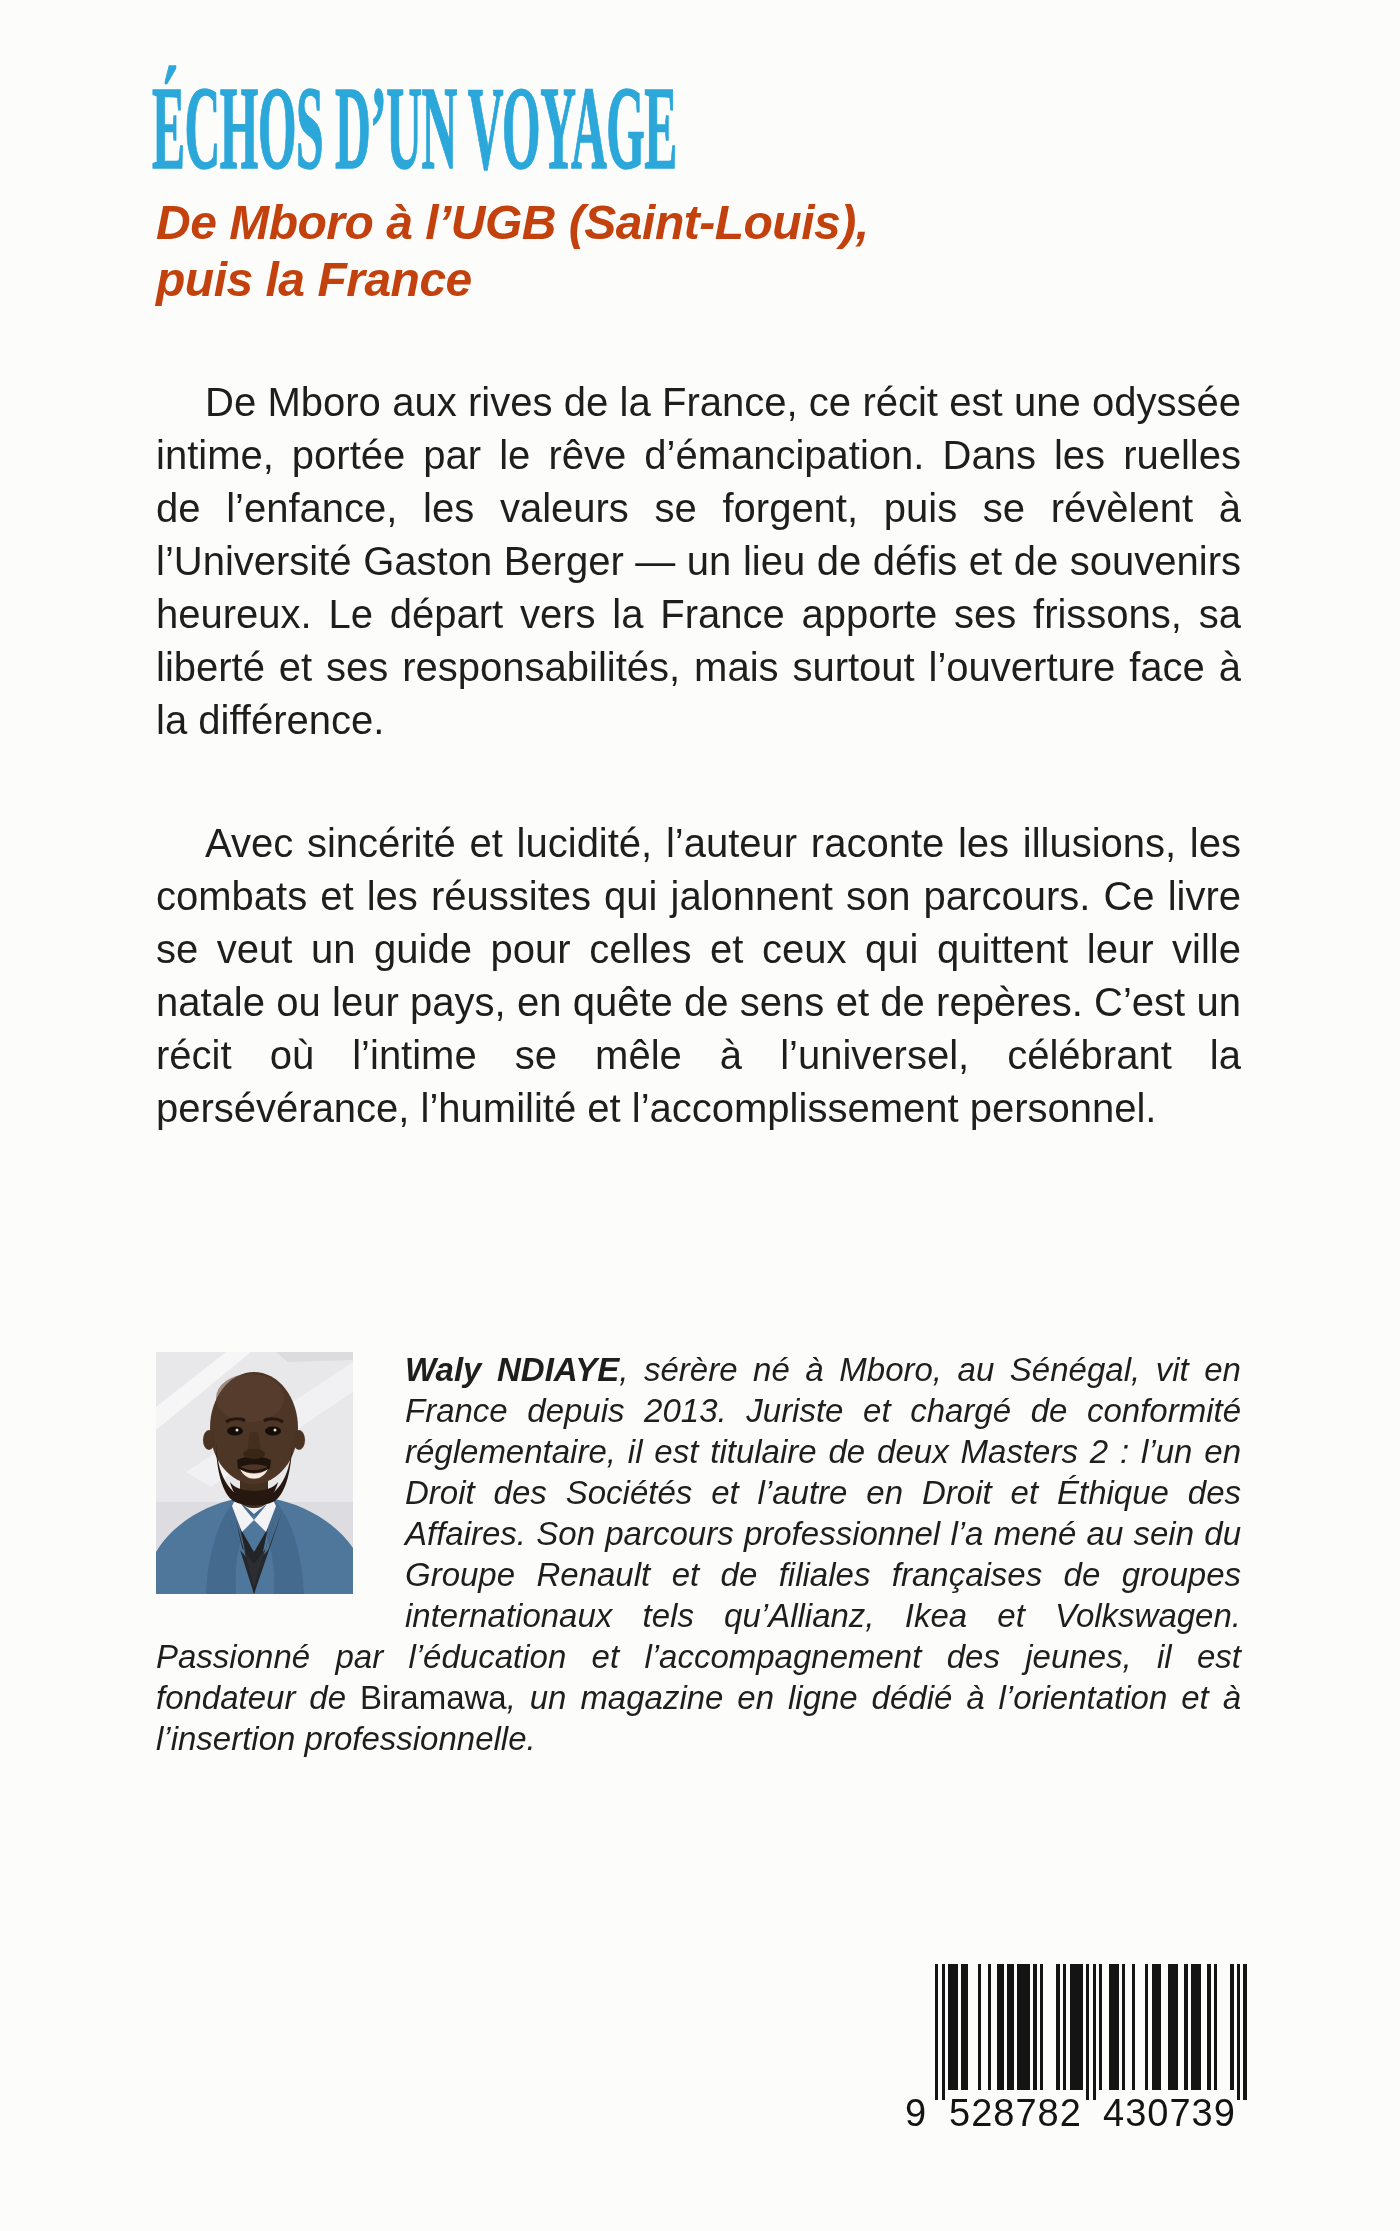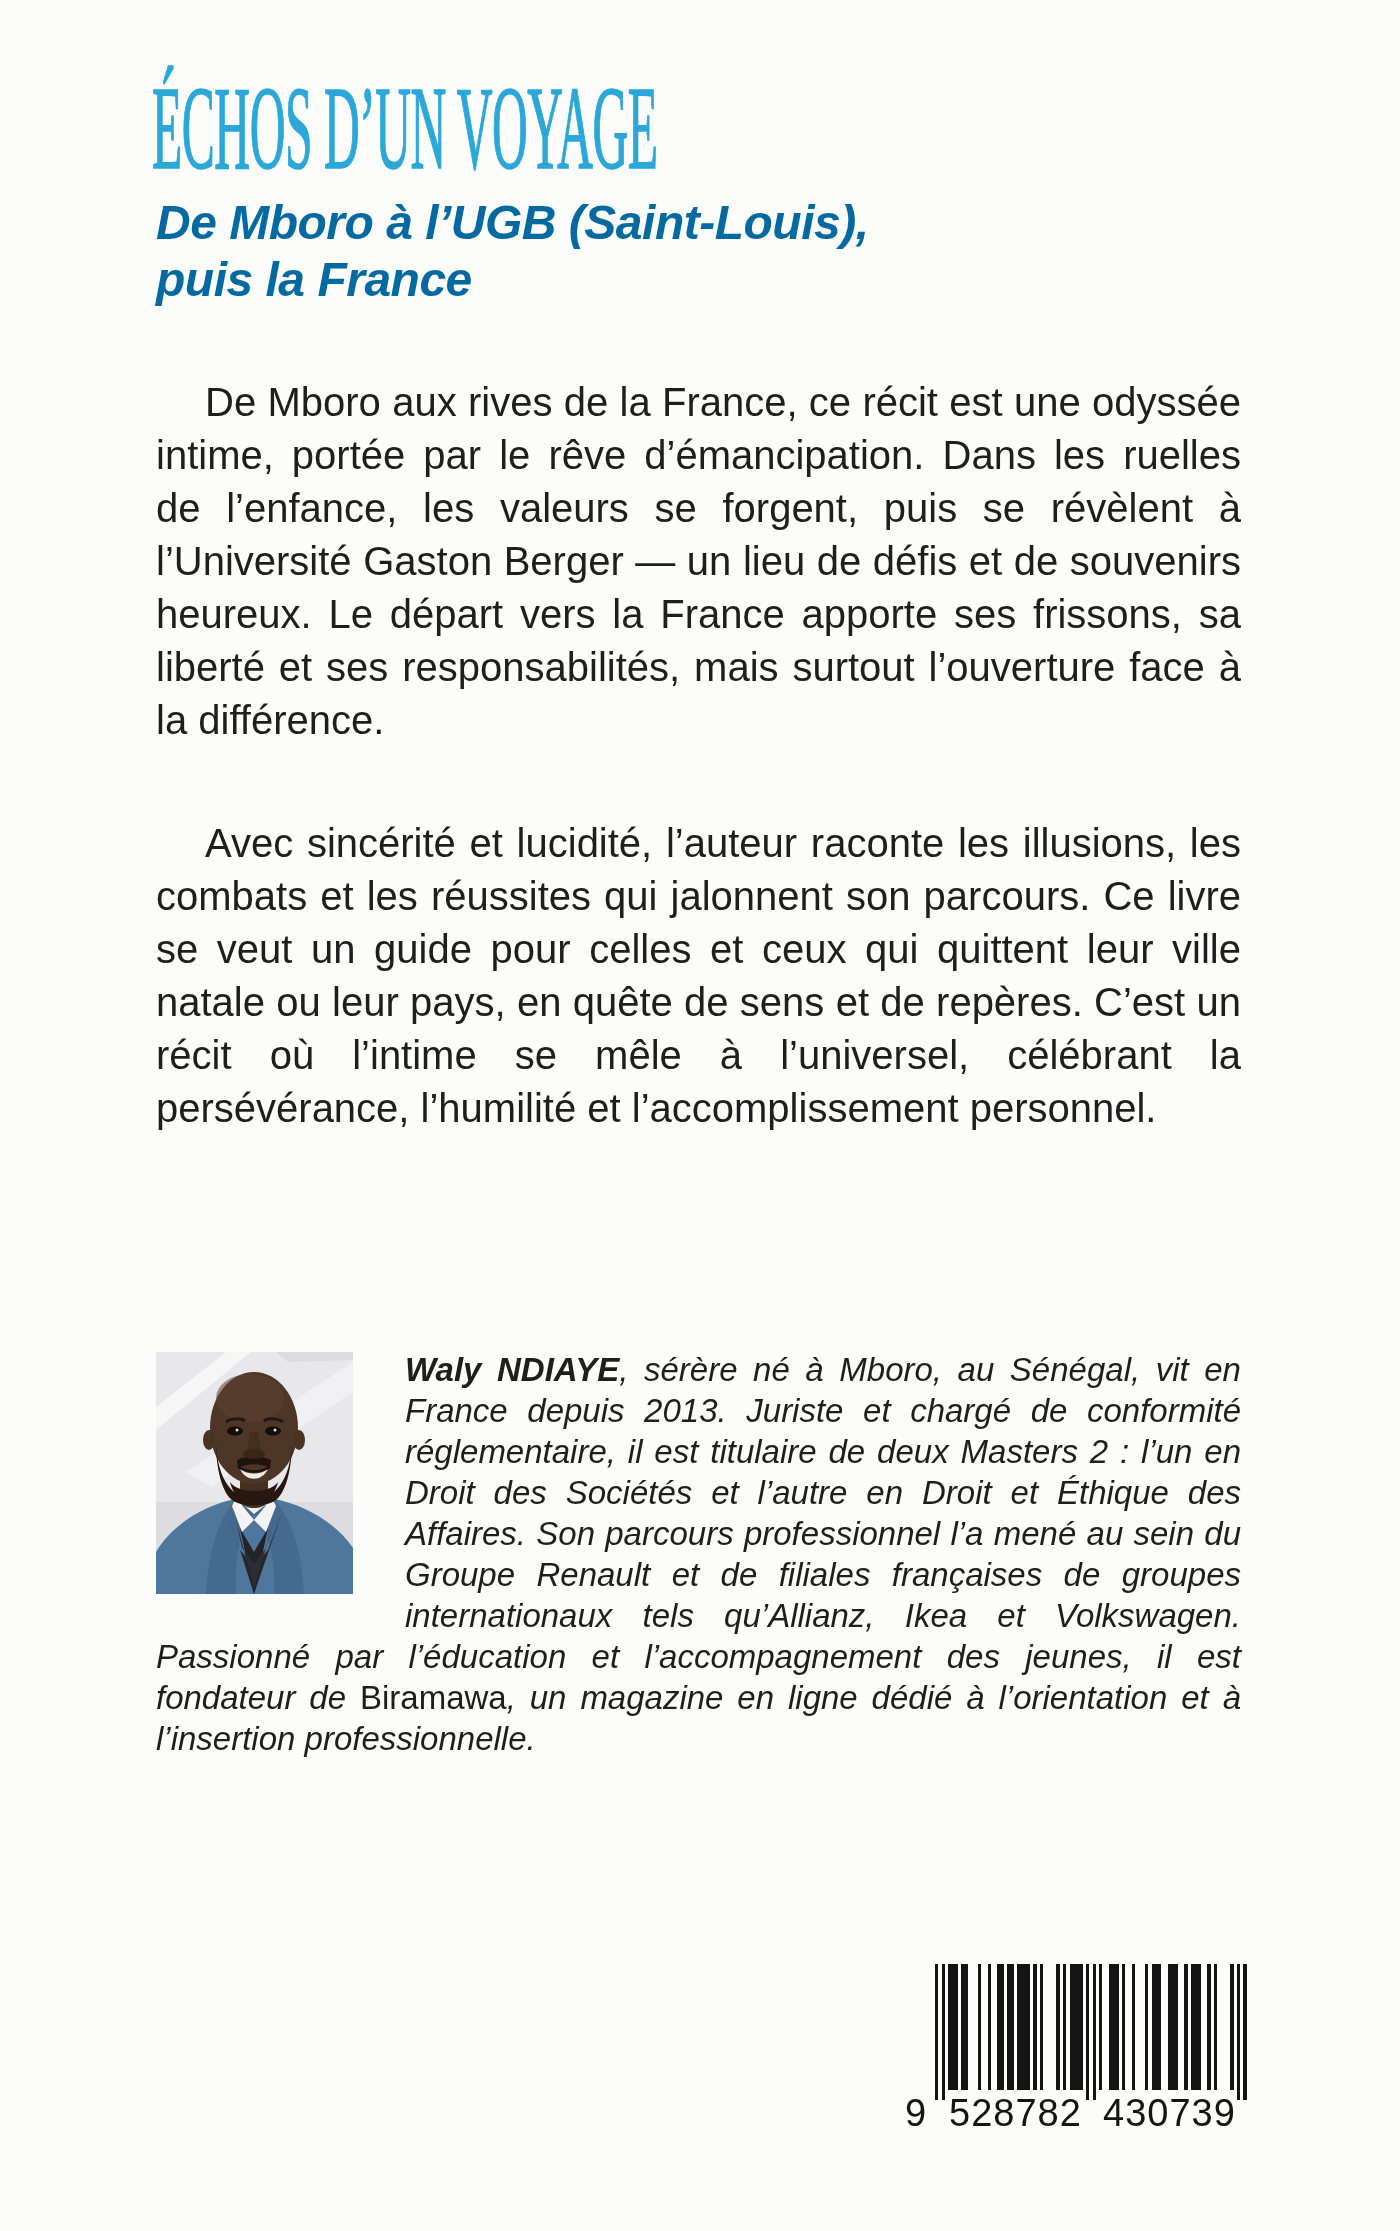--- a/index.html
+++ b/index.html
@@ -14,41 +14,41 @@
     background:#fcfcfb;
     color:#1e1e1e;
     box-sizing:border-box;
     padding:0 159px 0 156px;
     overflow:hidden;
   }
   
   .title{
     margin:70px 0 0 -4px;
     font-family:"Liberation Serif",serif;
-    font-weight:normal;
+    font-weight:bold;
     font-size:118px;
     line-height:1;
     white-space:nowrap;
     color:#2ba7d9;
     text-align:right;
     -webkit-text-stroke:1.5px #2ba7d9;
   }
   .title-scale{
     display:inline-block;
     transform:scaleX(0.42);
     transform-origin:0 0;
     letter-spacing:-0.01em;
   }
   .subtitle{
     margin:6px 0 0 0;
     font-size:48px;
     line-height:57px;
     font-weight:bold;
     font-style:italic;
-    color:#0369a1;
+    color:#c2410c;
     letter-spacing:-0.5px;
   }
   
   .para{
     margin:0;
     font-size:40px;
     line-height:53px;
     text-align:justify;
     color:#1e1e1e;
   }

